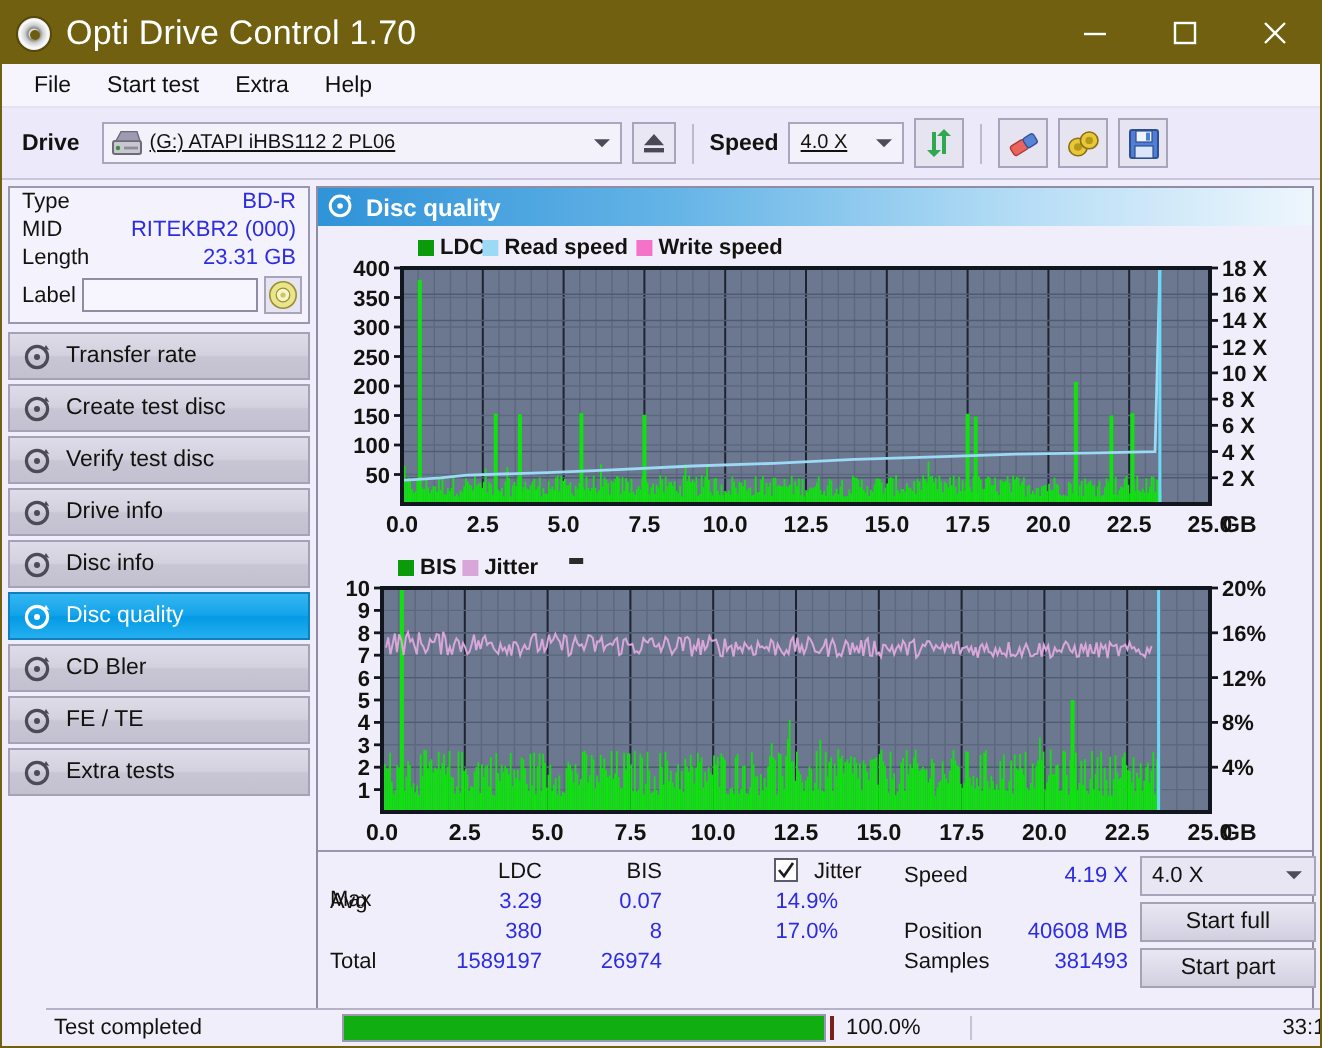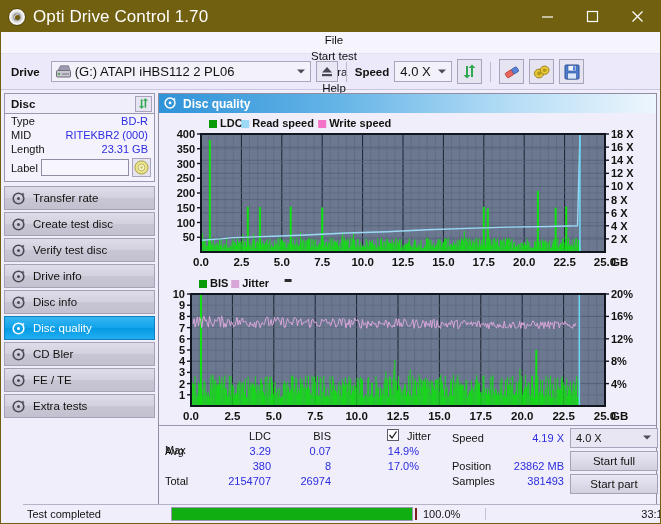--- a/index.html
+++ b/index.html
@@ -49,42 +49,42 @@
     color: #ffffff; font-size: 13px;
   }
   .win-btn svg { display:block; }
 
   
   #menubar {
     height: 22px; background: #f6f5fd;
     display: flex; align-items: center;
     padding-left: 7px;
     border-bottom: 1px solid #e3e1f2;
-    flex-direction: column;
   }
   .menu-item {
     padding: 2px 9px; font-size: 11.5px; color: #11100f;
   }
 
   
   #toolbar {
     height: 36px;
     background: #eceafa;
     display: flex; align-items: center;
     padding: 0 6px;
     border-bottom: 1px solid #c9c6de;
     gap: 5px;
   }
   .tb-label { font-size: 11.5px; font-weight: bold; color: #13120f; }
   .combo {
     height: 21px; background: #f3f2fb;
     border: 1px solid #a9a6bd;
     display: flex; align-items: center;
-    position: relative; font-size: 13px; color: #13120f;
+    position: relative; font-size: 10px; color: #13120f;
     padding-left: 4px;
+    text-decoration: underline;
   }
   .combo .chev {
     position: absolute; right: 5px; top: 50%;
     transform: translateY(-60%);
     width: 0; height: 0;
     border-left: 4px solid transparent;
     border-right: 4px solid transparent;
     border-top: 4px solid #4d4b58;
   }
   #drive-combo { width: 260px; }
@@ -332,29 +332,20 @@
         <rect x="3.5" y="9" width="9" height="6" fill="#dbe6fa" stroke="#2d4f92" stroke-width=".6"></rect>
       </svg>
     </div>
   </div>
 
   <div id="body">
 
     <div id="sidebar">
 
       <div id="disc-panel">
-        <div id="disc-head">
-          <span class="t">Disc</span>
-          <span class="btn">
-            <svg width="13" height="13" viewBox="0 0 17 17">
-              <path d="M5 3 L5 12 L2.5 12 L6 15.5 L9.5 12 L7 12 L7 3 Z" fill="#2fa84f"></path>
-              <path d="M12 14 L12 5 L14.5 5 L11 1.5 L7.5 5 L10 5 L10 14 Z" fill="#2fa84f"></path>
-            </svg>
-          </span>
-        </div>
 
         <div class="disc-row">
           <span class="k">Type</span>
           <span class="v">BD-R</span>
         </div>
         <div class="disc-row">
           <span class="k">MID</span>
           <span class="v">RITEKBR2 (000)</span>
         </div>
         <div class="disc-row">
@@ -1613,34 +1604,34 @@
         <div class="val rt" style="left:60px;top:19px;width:52px">3.29</div>
         <div class="val rt" style="left:120px;top:19px;width:52px">0.07</div>
         <div class="val rt" style="left:198px;top:19px;width:62px">14.9%</div>
 
         <div class="lbl" style="left:6px;top:18px">Max</div>
         <div class="val rt" style="left:60px;top:34px;width:52px">380</div>
         <div class="val rt" style="left:120px;top:34px;width:52px">8</div>
         <div class="val rt" style="left:198px;top:34px;width:62px">17.0%</div>
 
         <div class="lbl" style="left:6px;top:49px">Total</div>
-        <div class="val rt" style="left:52px;top:49px;width:60px">2154707</div>
+        <div class="val rt" style="left:52px;top:49px;width:60px">1589197</div>
         <div class="val rt" style="left:118px;top:49px;width:54px">26974</div>
 
         <div id="jitter-chk" style="left:228px;top:3px">
           <svg width="10" height="10" viewBox="0 0 10 10">
               <polyline points="1.5,5 4,8 8.5,1.5" fill="none" stroke="#1c1b22" stroke-width="1.3"></polyline>
             </svg>
         </div>
         <div class="lbl" style="left:248px;top:4px">Jitter</div>
 
         <div class="lbl" style="left:293px;top:6px">Speed</div>
         <div class="val rt" style="left:345px;top:6px;width:60px">4.19 X</div>
         <div class="lbl" style="left:293px;top:34px">Position</div>
-        <div class="val rt" style="left:335px;top:34px;width:70px">23862 MB</div>
+        <div class="val rt" style="left:335px;top:34px;width:70px">40608 MB</div>
         <div class="lbl" style="left:293px;top:49px">Samples</div>
         <div class="val rt" style="left:335px;top:49px;width:70px">381493</div>
 
         <div id="stat-speed-combo" style="left:411px;top:2px">
           <span>4.0 X</span>
           <span class="chev"></span>
         </div>
         <div class="sbtn" style="left:411px;top:25px;width:88px;height:20px">Start full</div>
         <div class="sbtn" style="left:411px;top:48px;width:88px;height:20px">Start part</div>
       </div>

